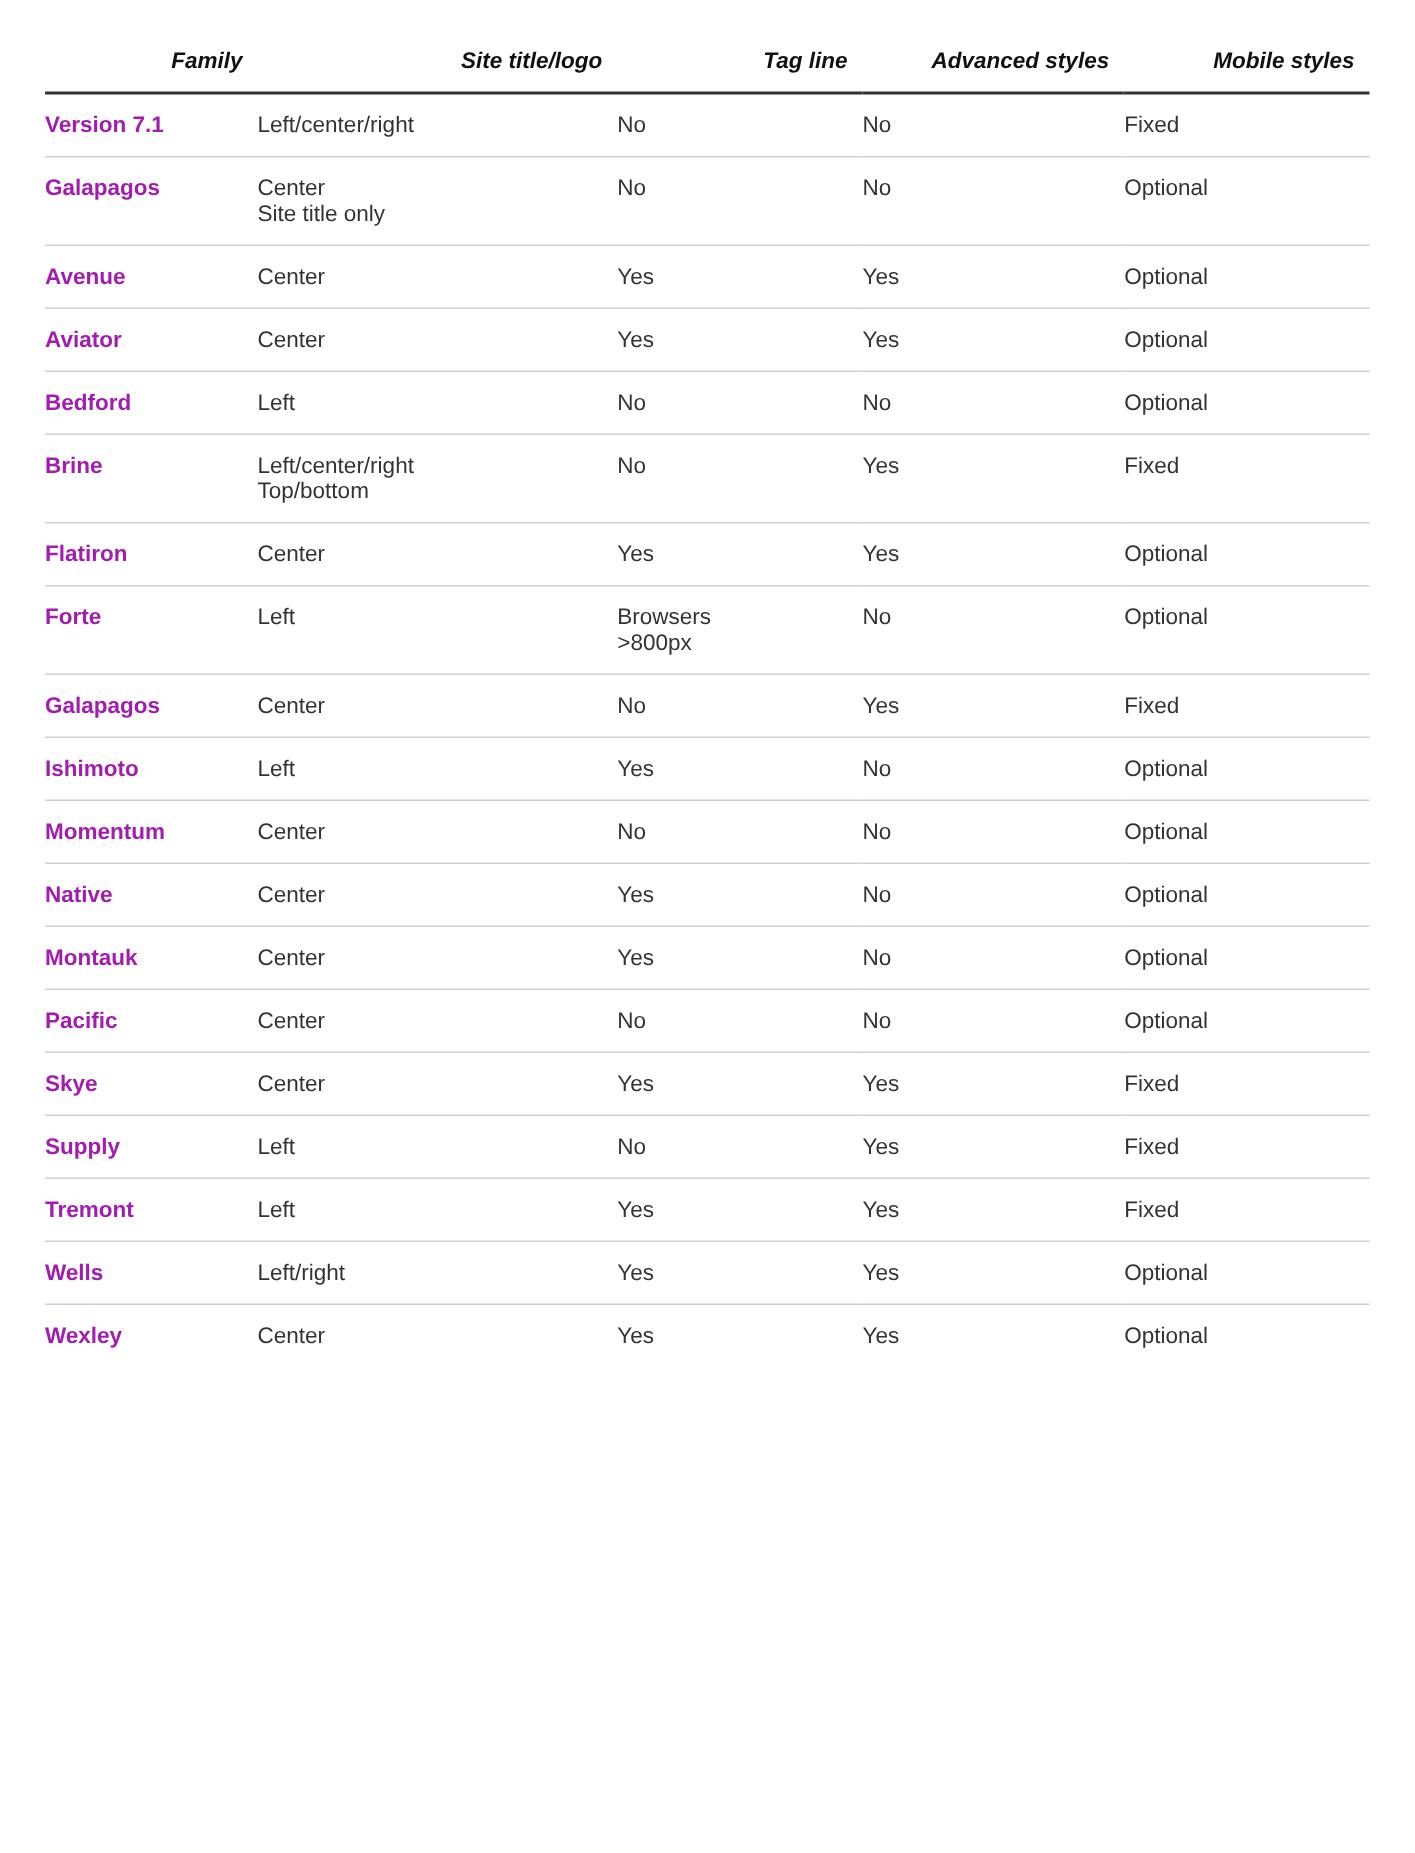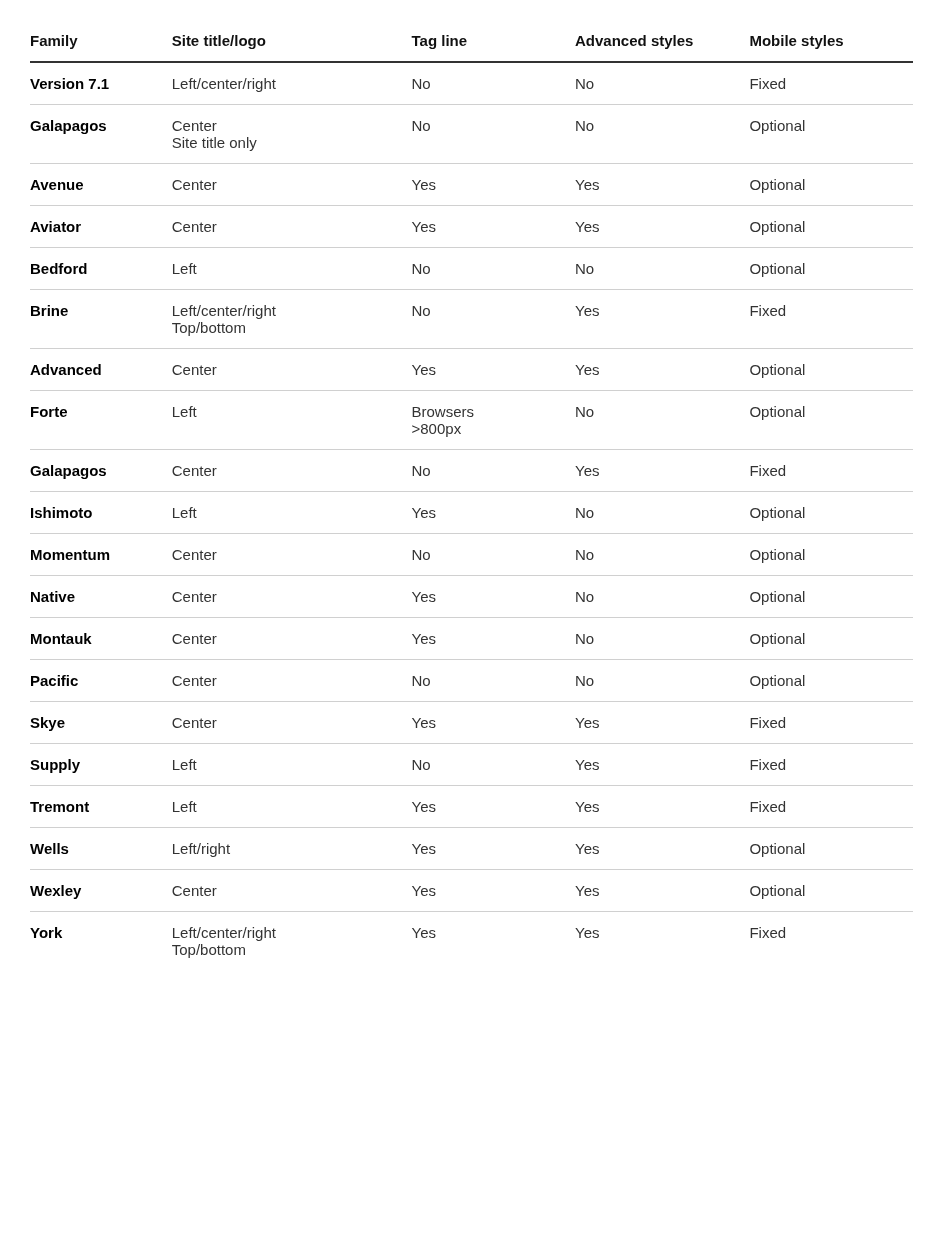--- a/index.html
+++ b/index.html
@@ -19,37 +19,38 @@
     table {
       width: 100%;
       border-collapse: collapse;
     }
 
     thead tr {
       border-bottom: 2px solid #333;
     }
 
     th {
-      text-align: left;
+      text-align: right;
       padding: 12px 10px 12px 0;
       font-weight: 700;
       font-size: 15px;
       color: #111;
+      font-style: italic;
     }
 
     td {
       padding: 12px 10px 12px 0;
       font-size: 15px;
       color: #333;
       vertical-align: top;
     }
 
     td:first-child {
       font-weight: 700;
-      color: #000000;
+      color: #a21caf;
       white-space: nowrap;
     }
 
     tbody tr {
       border-bottom: 1px solid #d0d0d0;
     }
 
     tbody tr:last-child {
       border-bottom: none;
     }
@@ -110,21 +111,21 @@
         <td>Optional</td>
       </tr>
       <tr>
         <td>Brine</td>
         <td>Left/center/right<br>Top/bottom</td>
         <td>No</td>
         <td>Yes</td>
         <td>Fixed</td>
       </tr>
       <tr>
-        <td>Advanced</td>
+        <td>Flatiron</td>
         <td>Center</td>
         <td>Yes</td>
         <td>Yes</td>
         <td>Optional</td>
       </tr>
       <tr>
         <td>Forte</td>
         <td>Left</td>
         <td>Browsers<br>&gt;800px</td>
         <td>No</td>
@@ -200,21 +201,14 @@
         <td>Yes</td>
         <td>Optional</td>
       </tr>
       <tr>
         <td>Wexley</td>
         <td>Center</td>
         <td>Yes</td>
         <td>Yes</td>
         <td>Optional</td>
       </tr>
-      <tr>
-        <td>York</td>
-        <td>Left/center/right<br>Top/bottom</td>
-        <td>Yes</td>
-        <td>Yes</td>
-        <td>Fixed</td>
-      </tr>
     </tbody>
 </table>
 
 </body></html>

